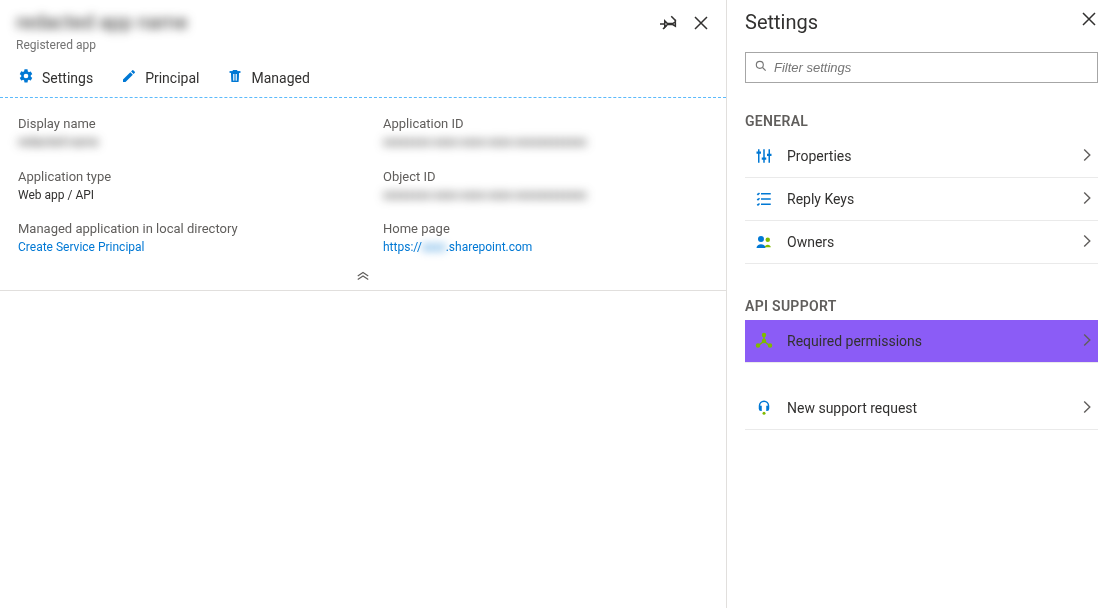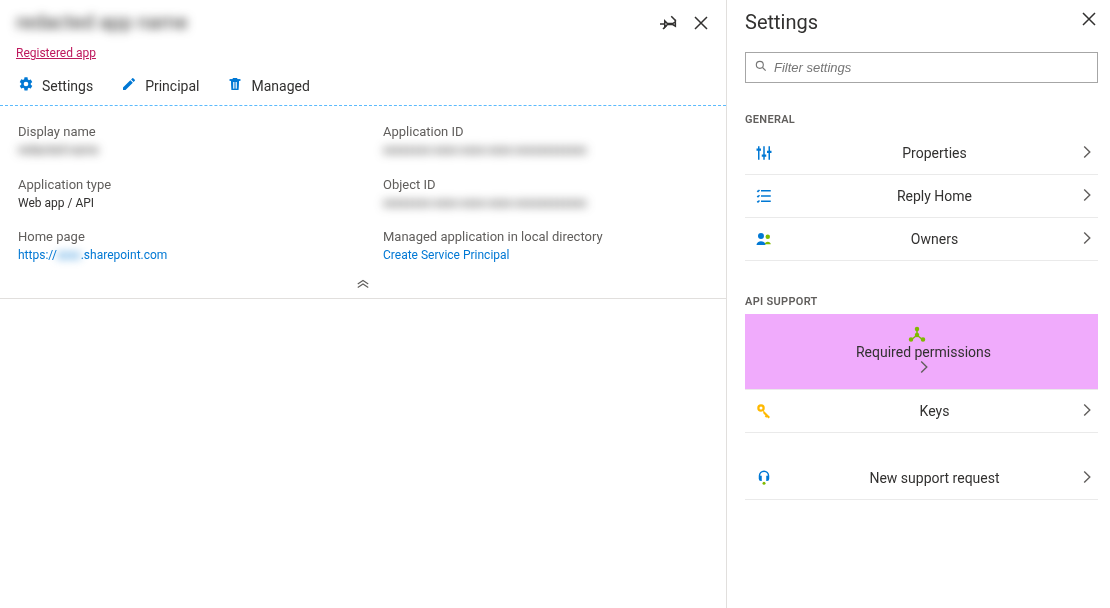--- a/index.html
+++ b/index.html
@@ -30,23 +30,22 @@
   .blade-title {
     font-size: 20px;
     font-weight: 400;
     color: #323130;
     line-height: 1.2;
     filter: blur(5px);
     user-select: none;
   }
   .blade-subtitle {
     font-size: 12px;
-    color: #be185d;
-    margin-top: 12px;
-    text-decoration: underline;
+    color: #737373;
+    margin-top: 4px;
   }
   .blade-header-actions {
     display: flex;
     gap: 14px;
     padding-top: 4px;
   }
   .hdr-icon {
     width: 18px; height: 18px;
     display: inline-flex;
     align-items: center; justify-content: center;
@@ -138,45 +137,44 @@
     border: none;
     outline: none;
     font-size: 13px;
     font-style: italic;
     color: #0f172a;
     flex: 1;
     background: transparent;
   }
 
   .section-label {
-    font-size: 11px;
+    font-size: 14px;
     font-weight: 600;
     color: #605e5c;
     letter-spacing: 0.3px;
     margin: 10px 0 6px 0;
   }
   .list-item {
     display: flex;
     align-items: center;
     padding: 12px 6px 12px 10px;
     border-bottom: 1px solid #eaeaea;
     font-size: 14px;
     color: #323130;
     cursor: pointer;
   }
   .list-item.selected {
-    background: #f0abfc;
-    flex-direction: column;
+    background: #8b5cf6;
   }
   .item-icon {
     width: 18px; height: 18px;
     margin-right: 14px;
     display: inline-flex; align-items:center; justify-content:center;
   }
-  .item-label { flex: 1; text-align: center; }
+  .item-label { flex: 1; }
   .chevron { color: #605e5c; }
   .chevron svg { width: 10px; height: 14px; }
   .section-gap { height: 24px; }
 </style>
 </head>
 <body>
 
 <div class="blade-main">
   <div class="blade-header">
     <div class="blade-title-wrap">
@@ -244,28 +242,28 @@
     </div>
     <div>
       <div class="field-label">Application type</div>
       <div class="field-value">Web app / API</div>
     </div>
     <div>
       <div class="field-label">Object ID</div>
       <div class="field-value blurred">xxxxxxxx-xxxx-xxxx-xxxx-xxxxxxxxxxxx</div>
     </div>
     <div>
+      <div class="field-label">Managed application in local directory</div>
+      <div class="field-value link">Create Service Principal</div>
+    </div>
+    <div>
       <div class="field-label">Home page</div>
       <div class="field-value link">
         <span>https://</span><span class="blurred-span">xxxx</span><span>.sharepoint.com</span>
       </div>
-    </div>
-    <div>
-      <div class="field-label">Managed application in local directory</div>
-      <div class="field-value link">Create Service Principal</div>
     </div>
   </div>
   <div class="collapse-row">
     <span>
       <svg width="14" height="10" viewBox="0 0 24 16" fill="none" stroke="#605e5c" stroke-width="2">
           <path d="M3 12l9-6 9 6M3 6l9-6 9 6" opacity="0"></path>
           <path d="M3 14l9-6 9 6"></path>
           <path d="M3 8l9-6 9 6"></path>
         </svg>
     </span>
@@ -310,21 +308,21 @@
           <path d="M2 2l8 8-8 8"></path>
         </svg></span>
   </div>
 
   <div class="list-item">
     <span class="item-icon" style="color:#0078d4">
       <svg viewBox="0 0 24 24" fill="none" stroke="currentColor" stroke-width="2">
           <path d="M8 5h13M8 12h13M8 19h13M3 5l1 1 2-2M3 12l1 1 2-2M3 19l1 1 2-2"></path>
         </svg>
     </span>
-    <span class="item-label">Reply Home</span>
+    <span class="item-label">Reply Keys</span>
     <span class="chevron"><svg viewBox="0 0 12 20" fill="none" stroke="currentColor" stroke-width="2">
           <path d="M2 2l8 8-8 8"></path>
         </svg></span>
   </div>
 
   <div class="list-item">
     <span class="item-icon" style="color:#0078d4">
       <svg viewBox="0 0 24 24" fill="currentColor">
           <circle cx="8" cy="8" r="4"></circle>
           <path d="M2 20c0-3 3-5 6-5s6 2 6 5H2z"></path>
@@ -350,33 +348,20 @@
           <circle cx="12" cy="12" r="2" fill="currentColor"></circle>
           <path d="M12 6v4M11 13l-5 4M13 13l5 4"></path>
         </svg>
     </span>
     <span class="item-label">Required permissions</span>
     <span class="chevron"><svg viewBox="0 0 12 20" fill="none" stroke="currentColor" stroke-width="2">
           <path d="M2 2l8 8-8 8"></path>
         </svg></span>
   </div>
 
-  <div class="list-item">
-    <span class="item-icon" style="color:#ffb900">
-      <svg viewBox="0 0 24 24" fill="currentColor">
-          <circle cx="8" cy="8" r="5"></circle>
-          <circle cx="8" cy="8" r="2" fill="#fff"></circle>
-          <path d="M11 11l9 9-2 2-2-2-1 1-2-2 1-1-3-3z"></path>
-        </svg>
-    </span>
-    <span class="item-label">Keys</span>
-    <span class="chevron"><svg viewBox="0 0 12 20" fill="none" stroke="currentColor" stroke-width="2">
-          <path d="M2 2l8 8-8 8"></path>
-        </svg></span>
-  </div>
 
   <div class="section-gap"></div>
 
 
   <div class="list-item">
     <span class="item-icon" style="color:#0078d4">
       <svg viewBox="0 0 24 24" fill="currentColor">
           <path d="M12 2a7 7 0 00-7 7v4a3 3 0 003 3h1v-7H7V9a5 5 0 0110 0v.01h-2V16h1a3 3 0 003-3V9a7 7 0 00-7-7z"></path>
           <circle cx="12" cy="19" r="2" fill="#7fba00"></circle>
         </svg>

